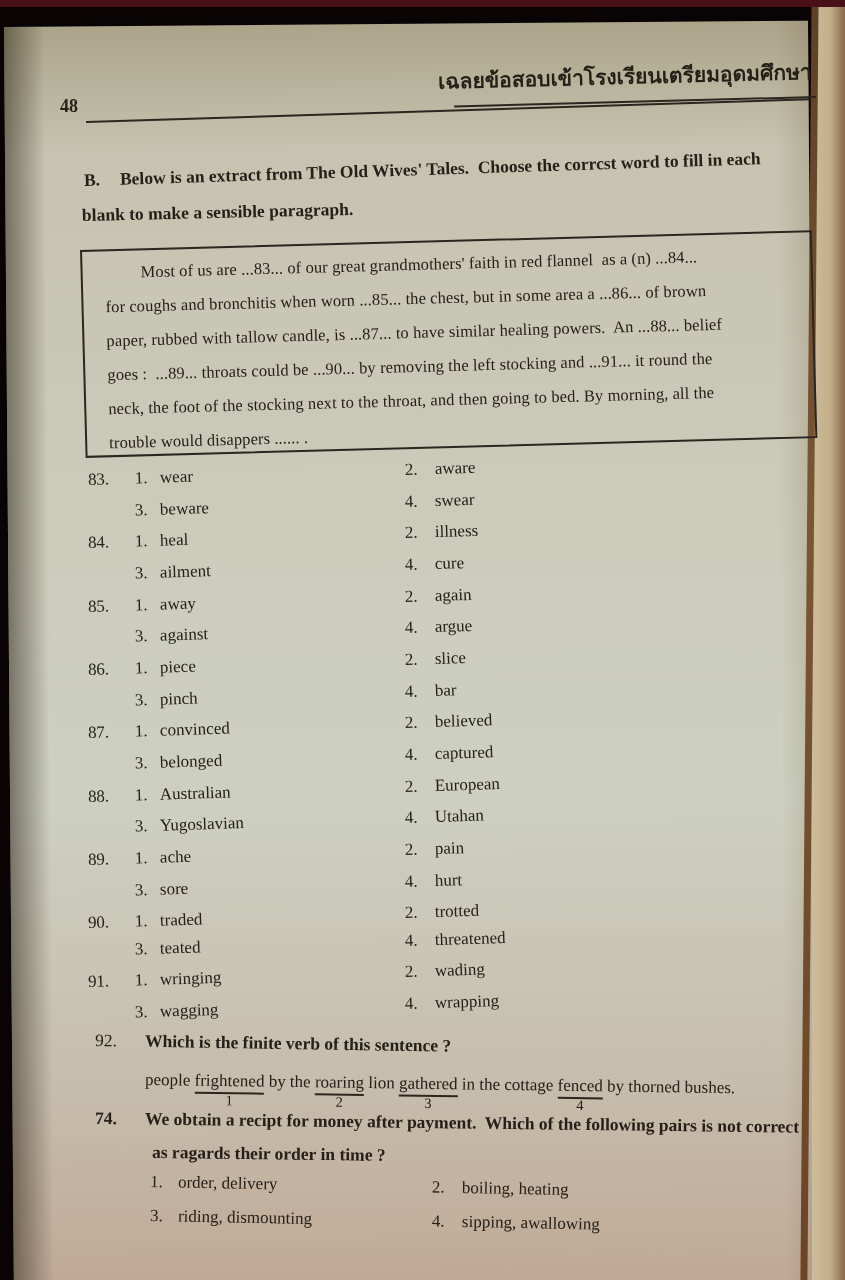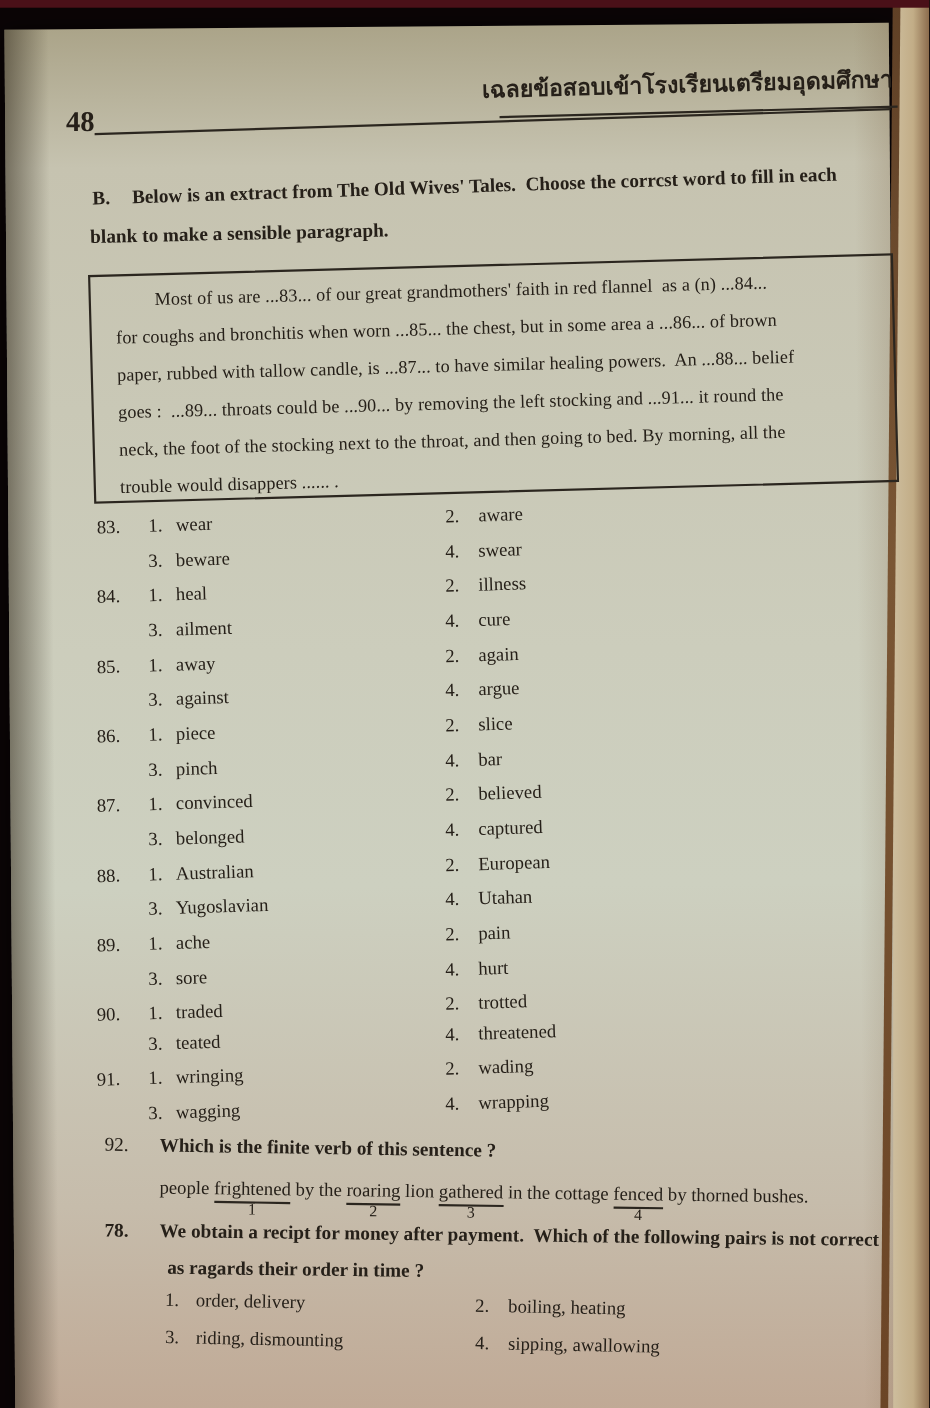--- a/index.html
+++ b/index.html
@@ -23,21 +23,21 @@
   .edge-seam{position:absolute;right:32px;top:0;width:7px;height:1280px;z-index:3;
         background:linear-gradient(180deg,#5f4026,#7a5634 40%,#6b4526);transform:rotate(.5deg);}
   .edge-next{position:absolute;right:0;top:0;width:33px;height:1280px;z-index:2;
         background:linear-gradient(90deg,#c9b democrats)}
   .edge-next{background:linear-gradient(90deg,#cdbd9d 0,#c2ad87 55%,#8a6a4b 100%);}
   .content{position:absolute;inset:0;z-index:4;}
   .abs{position:absolute;white-space:pre;}
   .thai{right:33px;top:55px;font-family:"DejaVu Sans","Liberation Sans",sans-serif;
         font-weight:bold;font-size:21px;transform:rotate(-1.5deg);transform-origin:100% 50%;}
   .thai-rule{right:29px;top:96px;width:362px;border-top:2px solid #2b261f;transform:rotate(-1.5deg);transform-origin:100% 0;}
-  .pageno{left:60px;top:96px;font-weight:bold;font-size:26px;}
+  .pageno{left:60px;top:96px;font-weight:bold;font-size:18px;}
   .pageno-rule{left:86px;top:121px;width:724px;border-top:2px solid #2b261f;transform:rotate(-1.8deg);transform-origin:0 0;}
   .bhead{left:84px;top:170px;font-weight:bold;font-size:17.5px;transform:rotate(-1.85deg);transform-origin:0 50%;}
   .bhead .lbl{display:inline-block;width:36px;}
   .bhead2{left:82px;top:205px;font-weight:bold;font-size:17.5px;transform:rotate(-1.3deg);transform-origin:0 50%;}
   .pbox{left:80px;top:250px;width:728px;height:204px;border:2px solid #2b261f;position:absolute;
         transform:rotate(-1.55deg);transform-origin:0 0;}
   .pline{position:absolute;left:22px;white-space:pre;font-size:16.5px;letter-spacing:.1px;}
   .pl0{top:12px;left:58px;} .pl1{top:46px;} .pl2{top:80px;} .pl3{top:114px;} .pl4{top:148px;} .pl5{top:182px;}
   .qrow{position:absolute;left:88px;width:690px;height:22px;font-size:17px;
         transform:rotate(-1.8deg);transform-origin:0 50%;}
@@ -208,21 +208,21 @@
     <div class="qrow" style="top:1004px">
       <span class="on1">3.</span>
       <span class="ot1">wagging</span>
       <span class="on2">4.</span>
       <span class="ot2">wrapping</span>
     </div>
 
     <div class="abs q92"><span class="num">92.</span><span>Which is the finite verb of this sentence ?</span></div>
     <div class="abs sentence"><span>people </span><span class="uw"><span>frightened</span><span class="um">1</span></span><span> by the </span><span class="uw"><span>roaring</span><span class="um">2</span></span><span> lion </span><span class="uw"><span>gathered</span><span class="um">3</span></span><span> in the cottage </span><span class="uw"><span>fenced</span><span class="um">4</span></span><span> by thorned bushes.</span></div>
 
-    <div class="abs q93a"><span class="num">78.</span><span>We obtain a recipt for money after payment.  Which of the following pairs is not correct</span></div>
+    <div class="abs q93a"><span class="num">74.</span><span>We obtain a recipt for money after payment.  Which of the following pairs is not correct</span></div>
     <div class="abs q93b">as ragards their order in time ?</div>
 
     <div class="q93row" style="top:1172px">
       <span class="gn1">1.</span>
       <span class="gt1">order, delivery</span>
       <span class="gn2">2.</span>
       <span class="gt2">boiling, heating</span>
     </div>
     <div class="q93row" style="top:1206px">
       <span class="gn1">3.</span>

